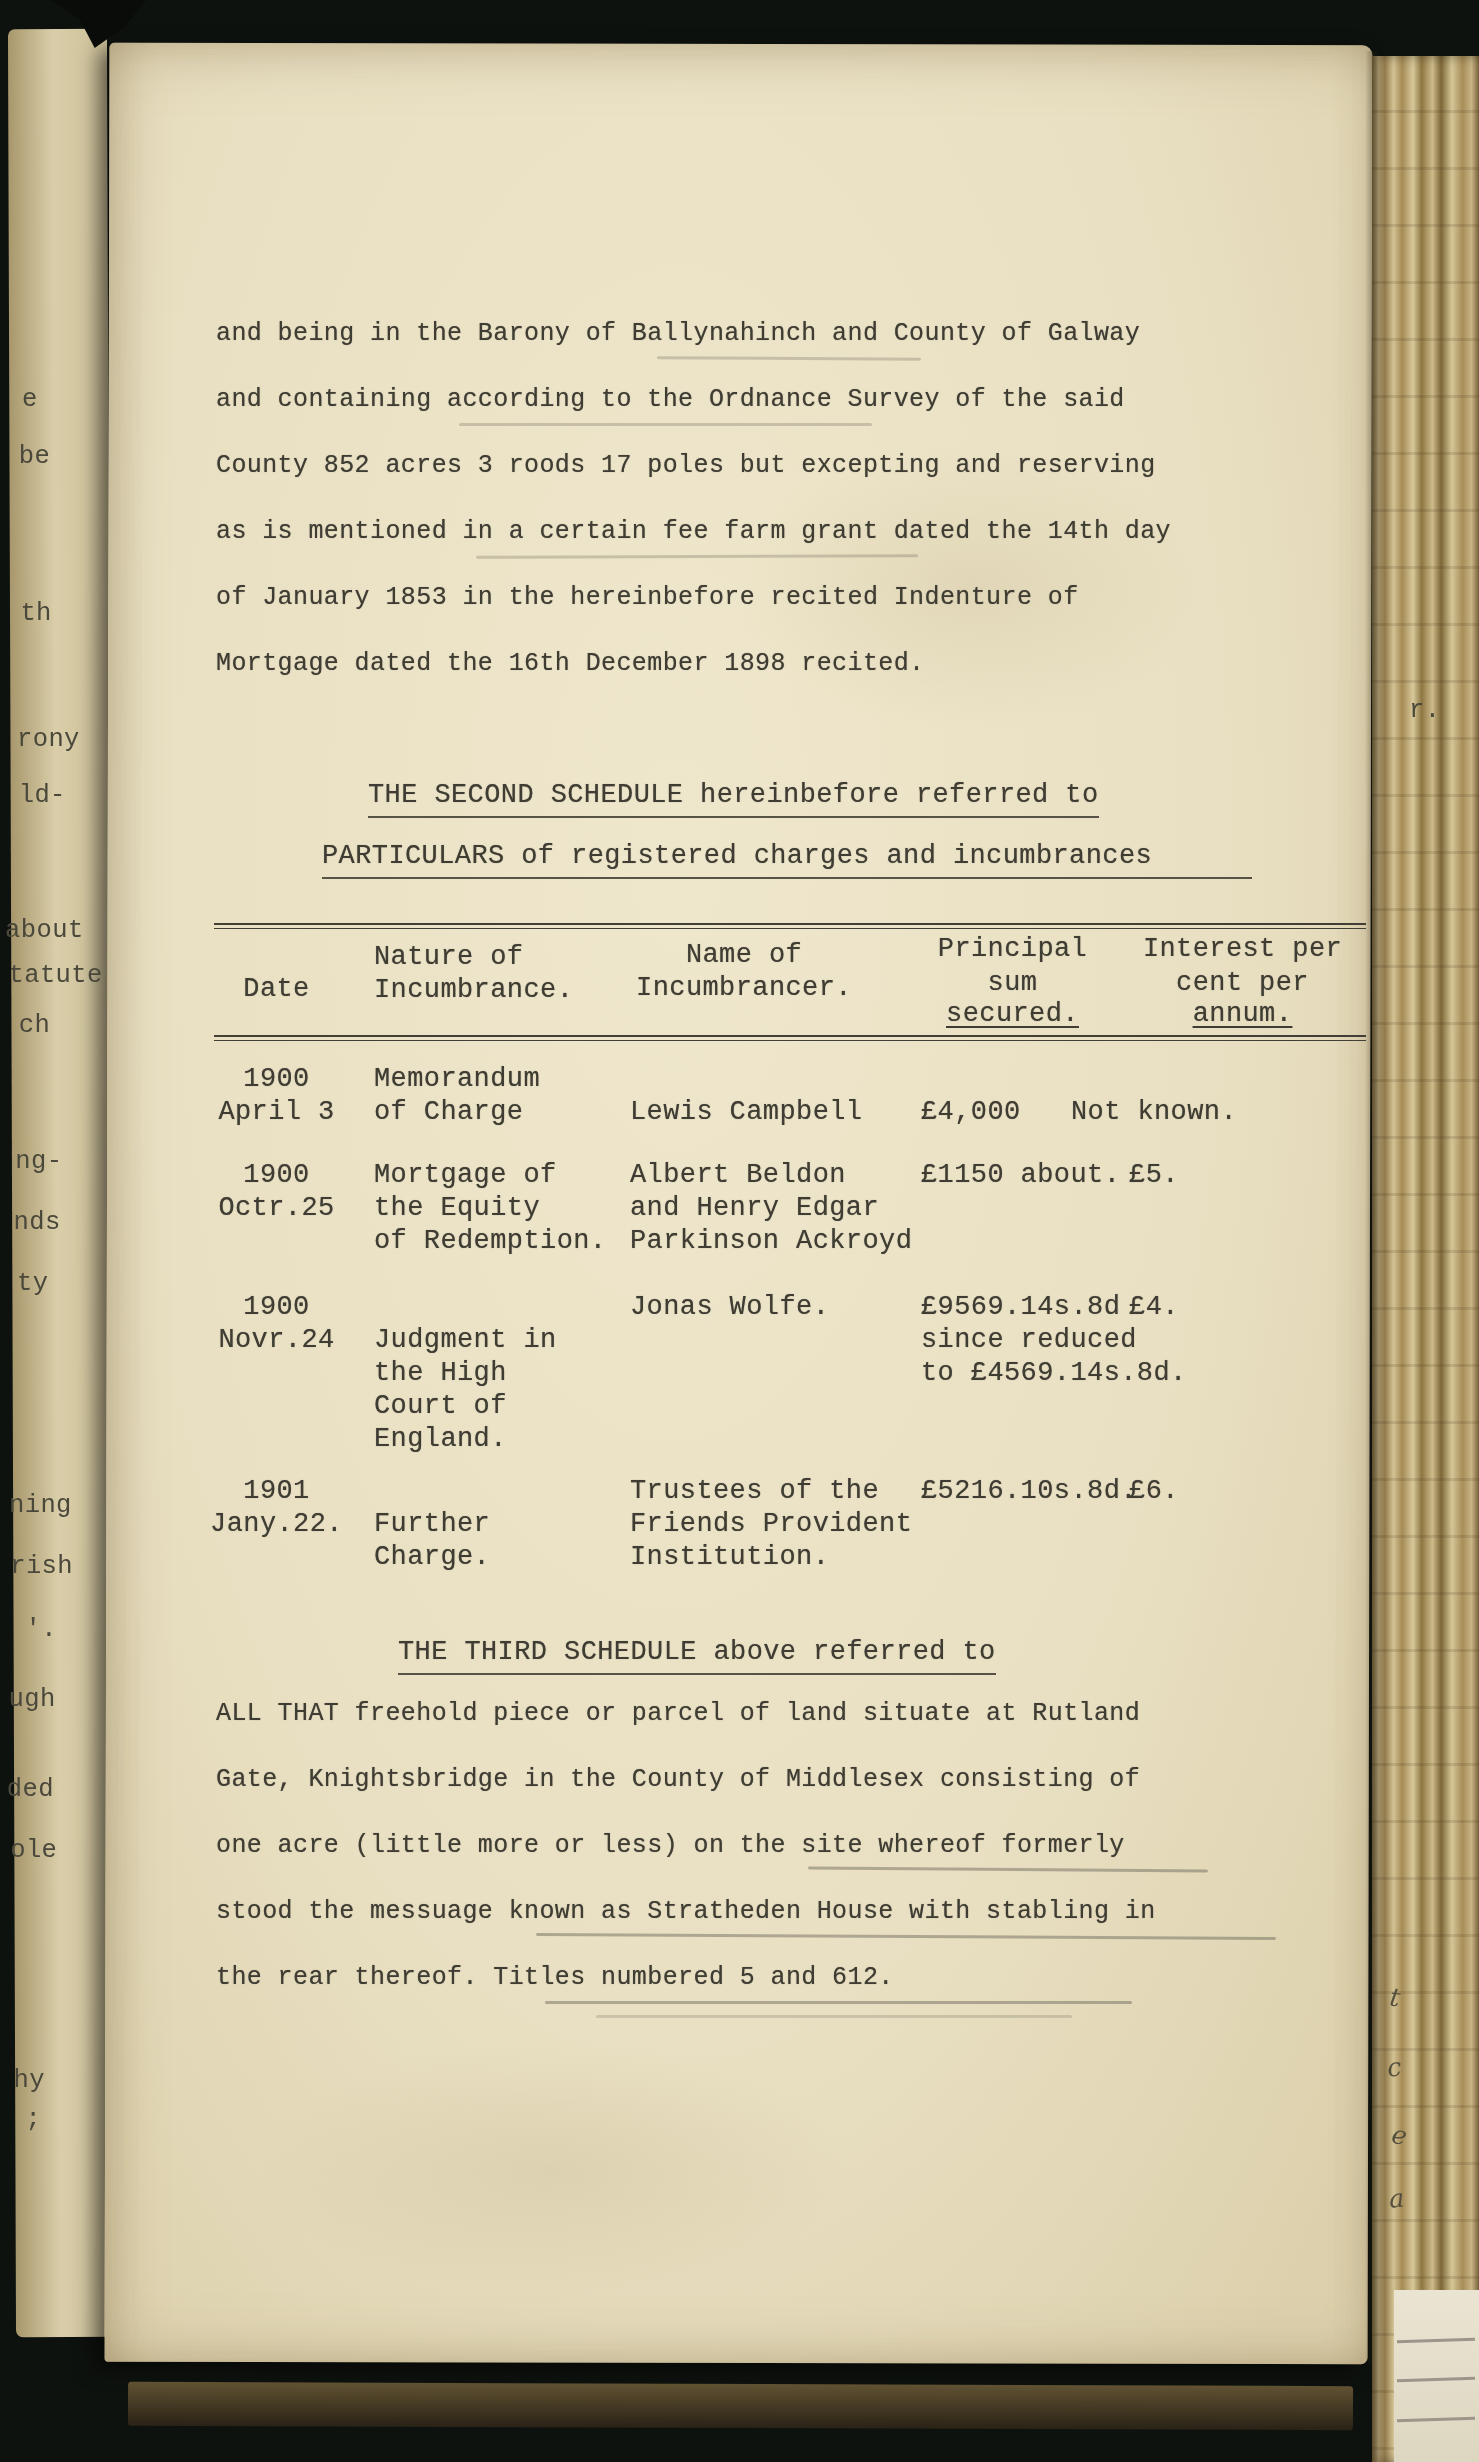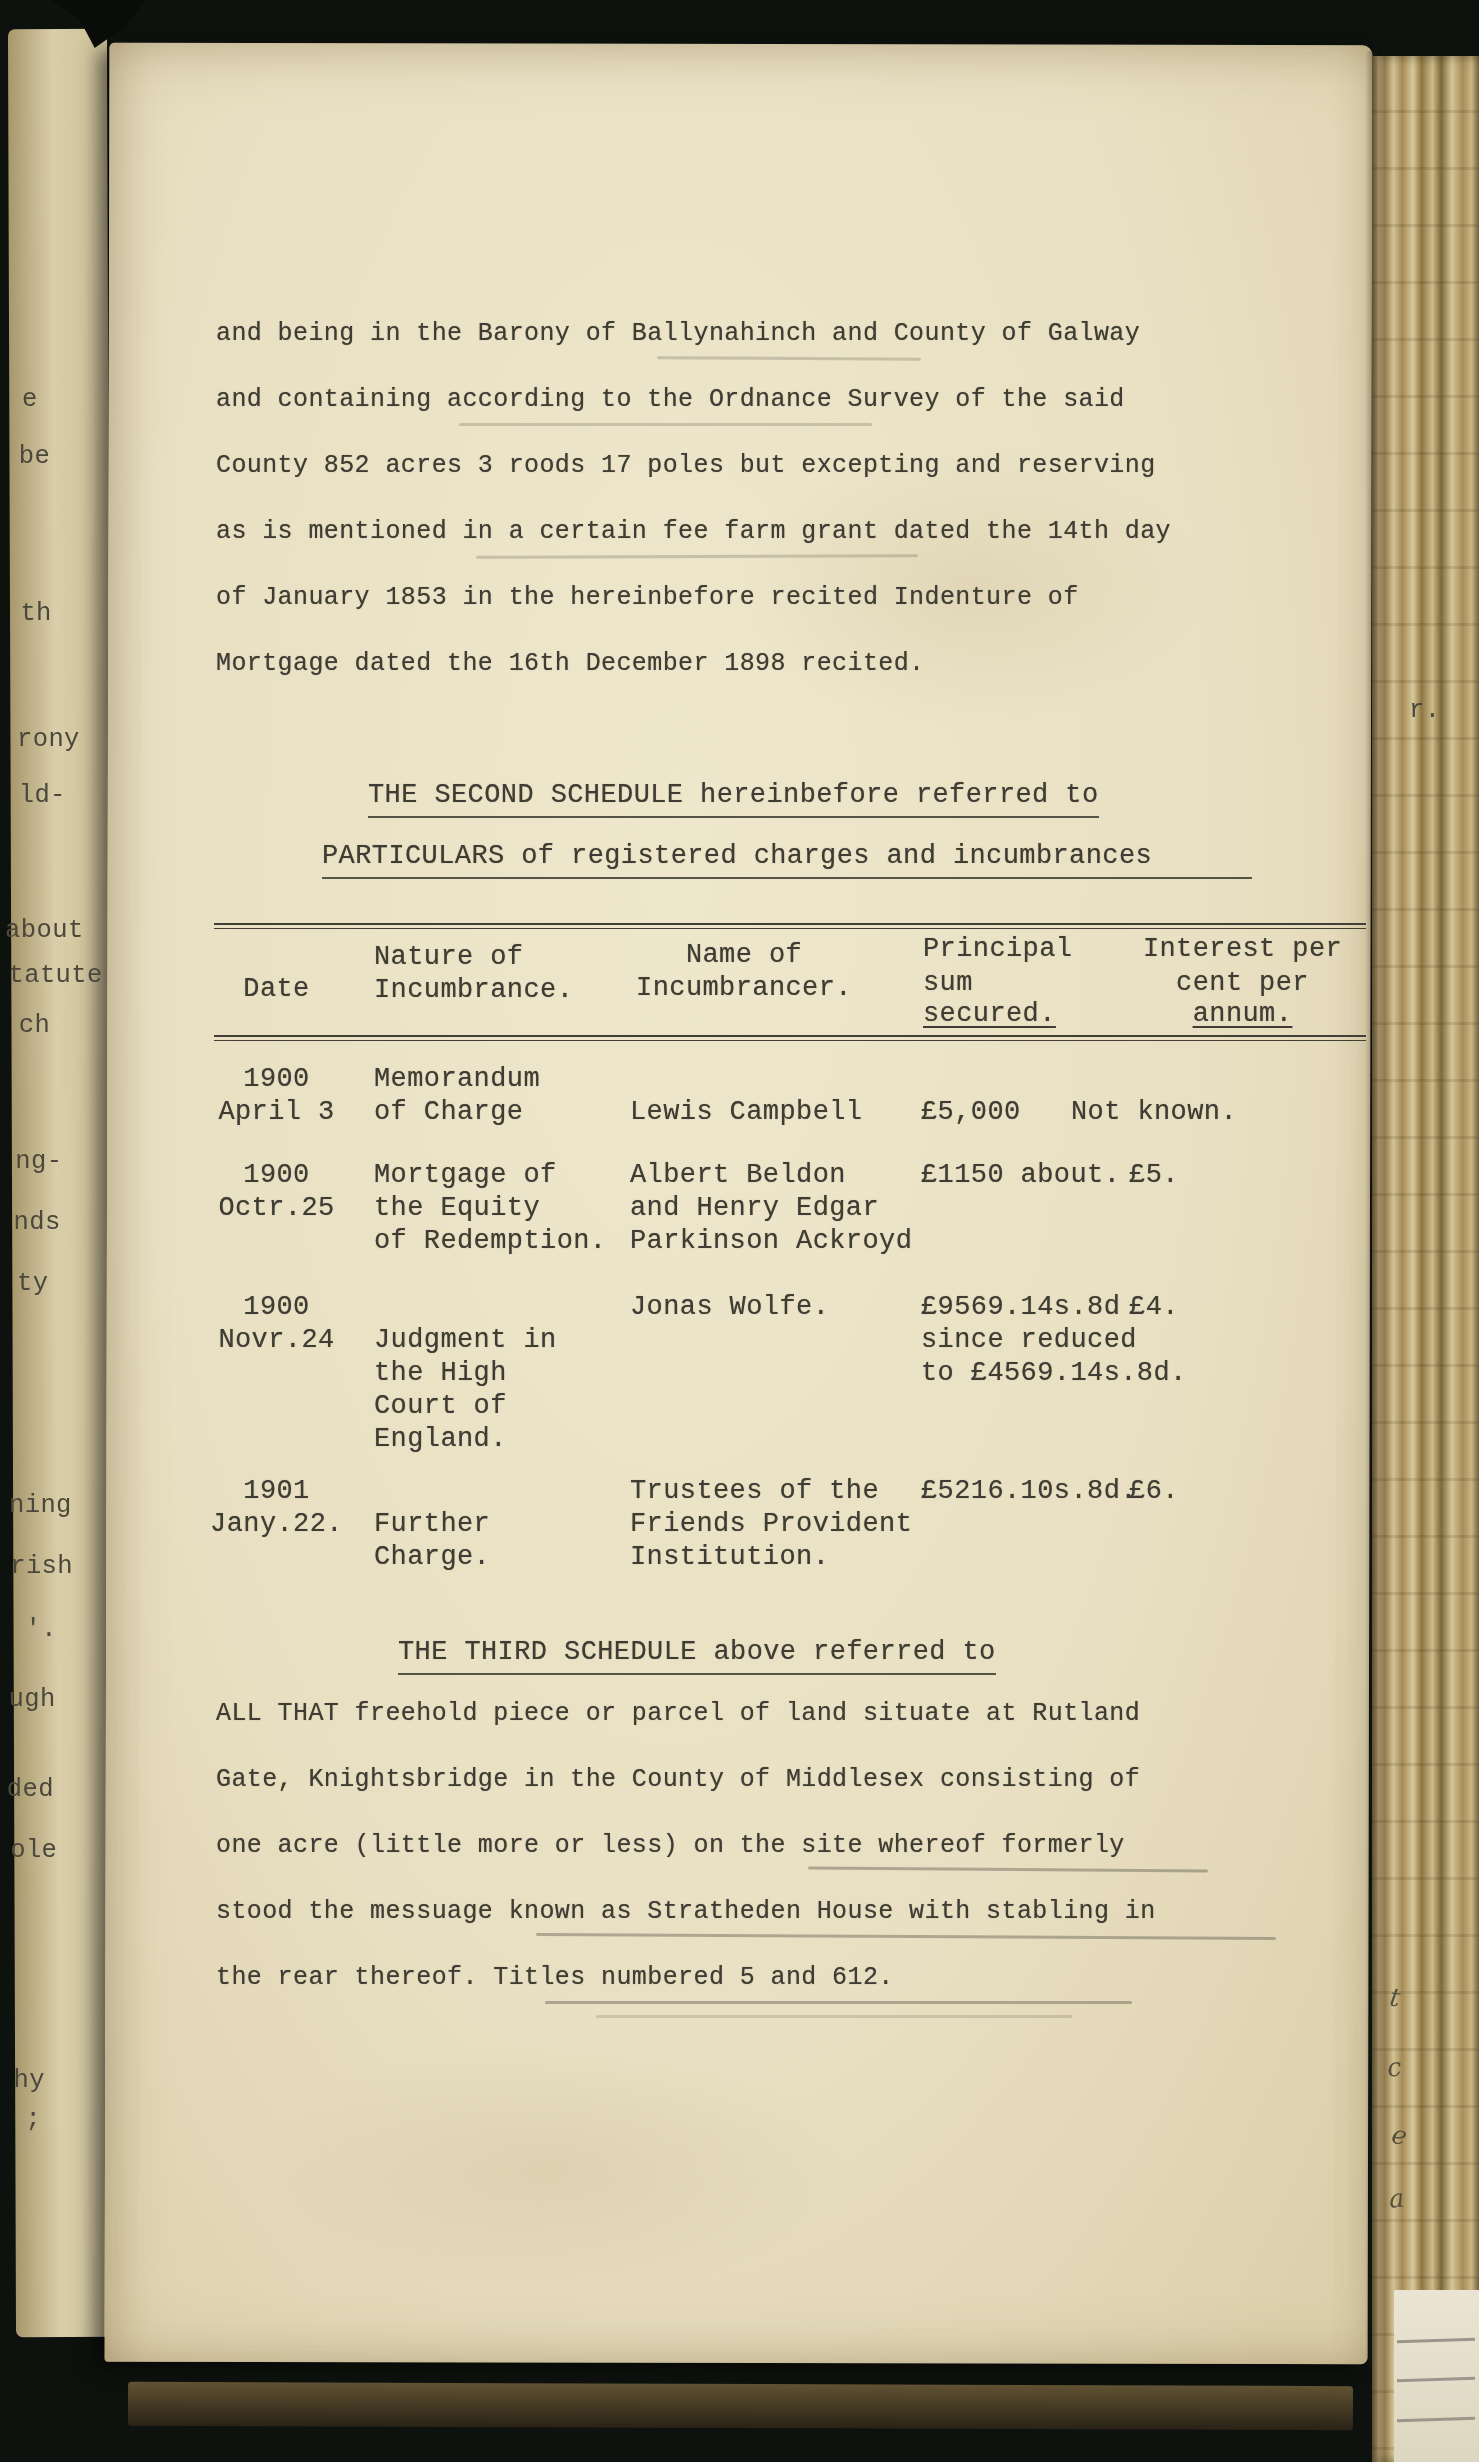--- a/index.html
+++ b/index.html
@@ -42,21 +42,21 @@
   .hd{position:absolute;font-size:27px;white-space:nowrap;padding-bottom:6px;
       border-bottom:2.6px solid rgba(60,58,48,.85);}
   .cell{position:absolute;top:0;font-size:27px;line-height:33px;white-space:pre-line;}
   .row{position:absolute;left:0;width:1248px;}
   .c-date{left:204px;width:145px;text-align:center;}
   .c-nature{left:374px;}
   .c-name{left:630px;}
   .c-principal{left:921px;}
   .c-interest{left:1052px;width:204px;text-align:center;}
   .c-nameh{left:630px;width:228px;text-align:center;}
-  .c-ph{left:923px;width:179px;text-align:left;}
+  .c-ph{left:923px;width:179px;text-align:center;}
   .c-ih{left:1136px;width:213px;text-align:center;}
   .u{text-decoration:underline;text-decoration-thickness:1.7px;text-underline-offset:5.1px;}
 
   .rule{position:absolute;height:2.6px;border-top:2.6px solid #413f35;border-bottom:1.7px solid #413f35;}
   .pencil{position:absolute;height:3.4px;background:rgba(100,96,84,.45);border-radius:1.7px;}
   .smudge{position:absolute;height:2.6px;background:rgba(100,96,84,.28);border-radius:1.7px;}
 
   .frag{position:absolute;font-size:25.5px;color:#4a473b;letter-spacing:0.4px;}
   .hand{position:absolute;font-family:"DejaVu Serif",serif;font-style:italic;font-size:25.5px;color:#55503e;}
 </style>
@@ -133,21 +133,21 @@
   <div class="cell c-ih" style="top:933px">Interest per</div>
   <div class="cell c-ih" style="top:967px">cent per</div>
   <div class="cell c-ih u" style="top:998px">annum.</div>
 
   <div class="row" style="top:1063px;height:100px">
     <div class="cell c-date">1900
 April 3</div>
     <div class="cell c-nature">Memorandum
 of Charge</div>
     <div class="cell c-name" style="top:33px">Lewis Campbell</div>
-    <div class="cell c-principal" style="top:33px">£5,000</div>
+    <div class="cell c-principal" style="top:33px">£4,000</div>
     <div class="cell c-interest" style="top:33px">Not known.</div>
   </div>
 
   <div class="row" style="top:1159px;height:128px">
     <div class="cell c-date">1900
 Octr.25</div>
     <div class="cell c-name">Albert Beldon
 and Henry Edgar
 Parkinson Ackroyd</div>
     <div class="cell c-nature">Mortgage of

